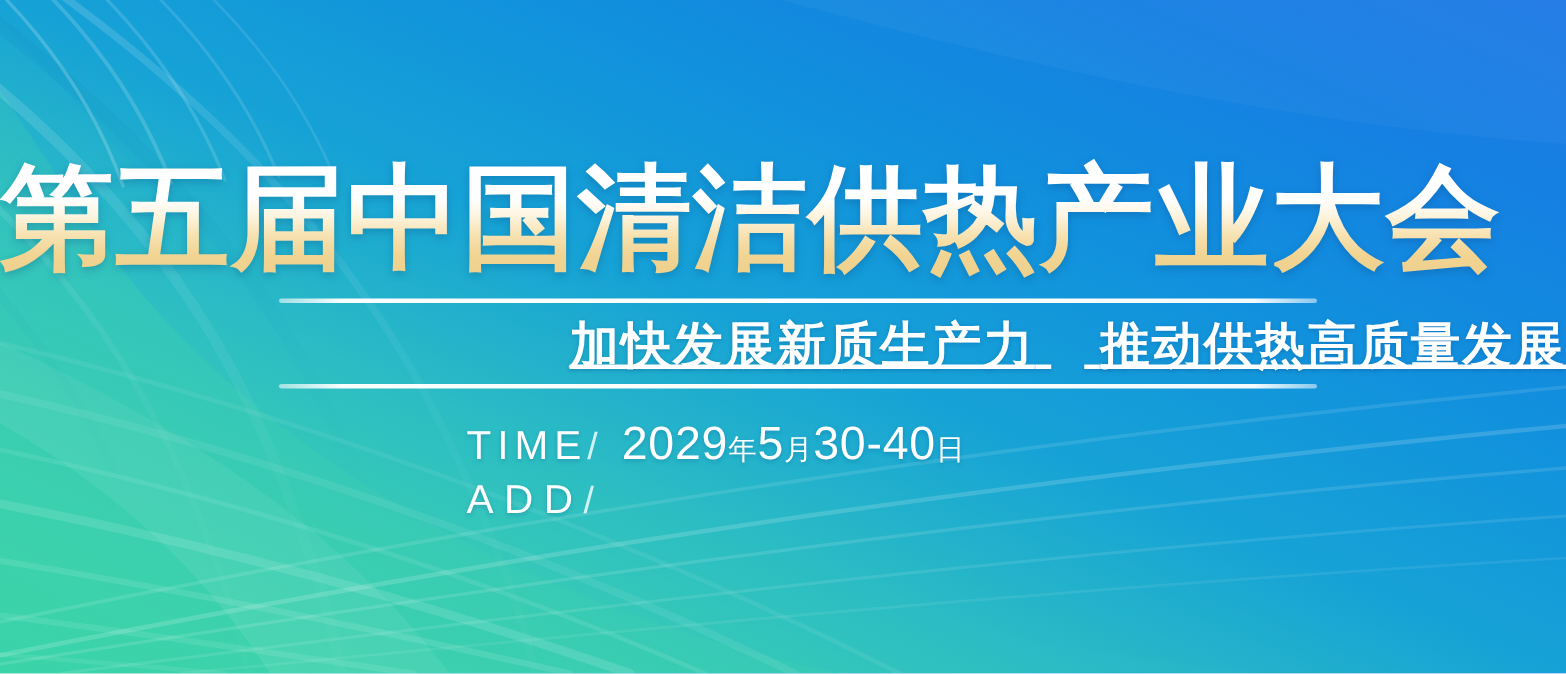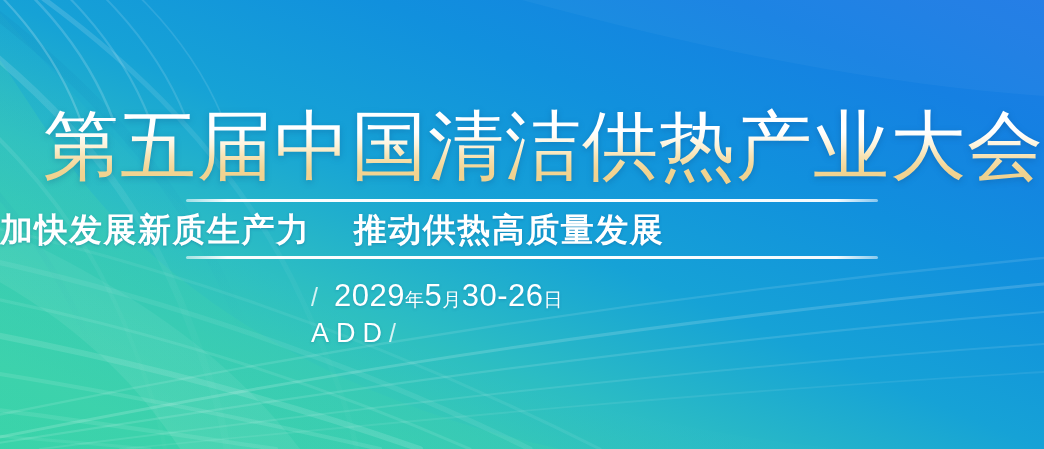--- a/index.html
+++ b/index.html
@@ -44,24 +44,24 @@
   .content {
     position: absolute;
     inset: 0;
   }
 
   .title {
     position: absolute;
     left: 0;
     right: 0;
     top: 103px;
-    text-align: right;
+    text-align: left;
     font-size: 76px;
     line-height: 86px;
-    font-weight: normal;
+    font-weight: bold;
     letter-spacing: 1px;
     white-space: nowrap;
     background-image: linear-gradient(180deg,
         #ffffff 0%,
         #ffffff 34%,
         #fdf4de 48%,
         #f7e2b2 62%,
         #f2d492 78%,
         #eccf8b 100%);
     -webkit-background-clip: text;
@@ -85,28 +85,29 @@
     border-radius: 2px;
   }
   .rule-top { top: 199px; }
   .rule-bottom { top: 256px; }
 
   .subtitle {
     position: absolute;
     left: 0;
     right: 0;
     top: 208px;
-    text-align: left;
+    text-align: right;
     font-size: 33px;
     line-height: 44px;
     font-weight: bold;
     color: #ffffff;
     letter-spacing: 1.5px;
     white-space: nowrap;
     text-shadow: 0 1px 3px rgba(10, 70, 130, 0.30);
+    text-decoration: underline;
   }
   .subtitle .gap { display: inline-block; width: 22px; }
 
   .meta {
     position: absolute;
     left: 311px;
     top: 278px;
     color: #ffffff;
   }
   .meta-row {
@@ -268,22 +269,23 @@
       <span>加快发展新质生产力</span>
       <span class="gap"></span>
       <span>推动供热高质量发展</span>
     </div>
 
     <div class="rule rule-bottom"></div>
 
     <div class="meta">
 
       <div class="meta-row">
+        <span class="meta-label">TIME</span>
         <span class="meta-sep">/</span>
-        <span class="meta-value"><span>2029</span><span class="cjk-sm">年</span><span>5</span><span class="cjk-sm">月</span><span>30-26</span><span class="cjk-sm">日</span></span>
+        <span class="meta-value"><span>2029</span><span class="cjk-sm">年</span><span>5</span><span class="cjk-sm">月</span><span>30-40</span><span class="cjk-sm">日</span></span>
       </div>
 
       <div class="meta-row">
         <span class="meta-label wide">ADD</span>
         <span class="meta-sep">/</span>
       </div>
 
     </div>
   </div>
 </div>

